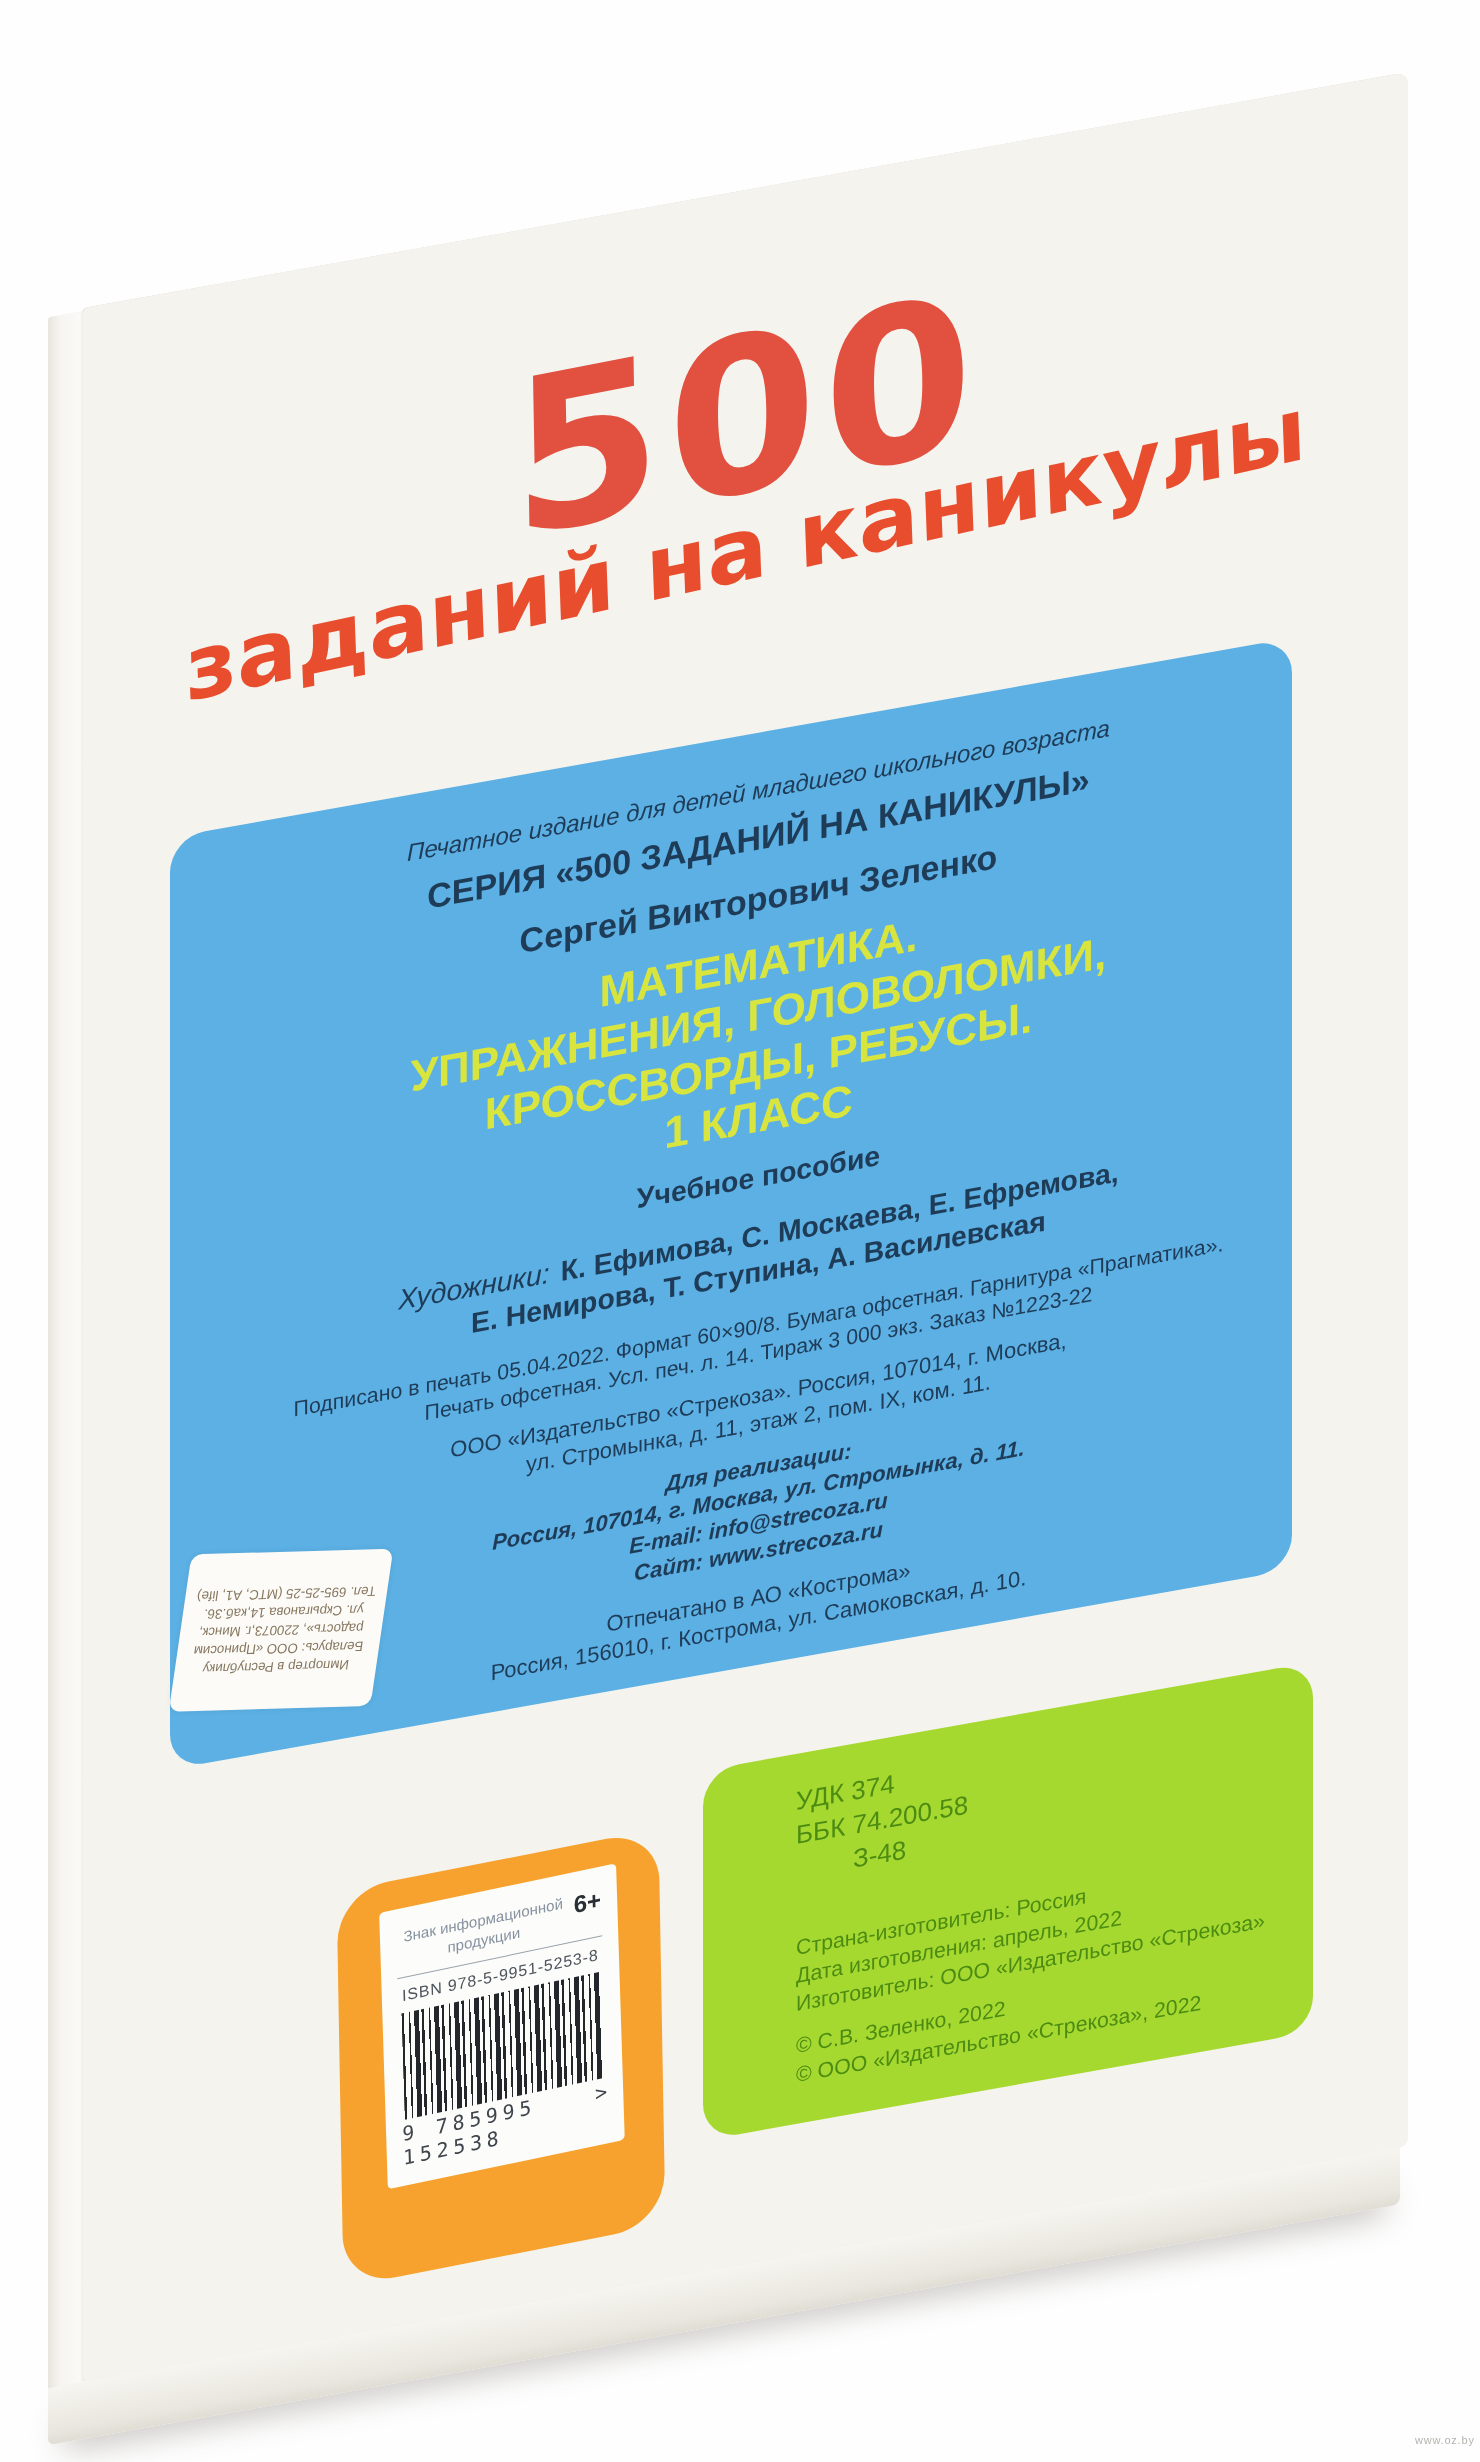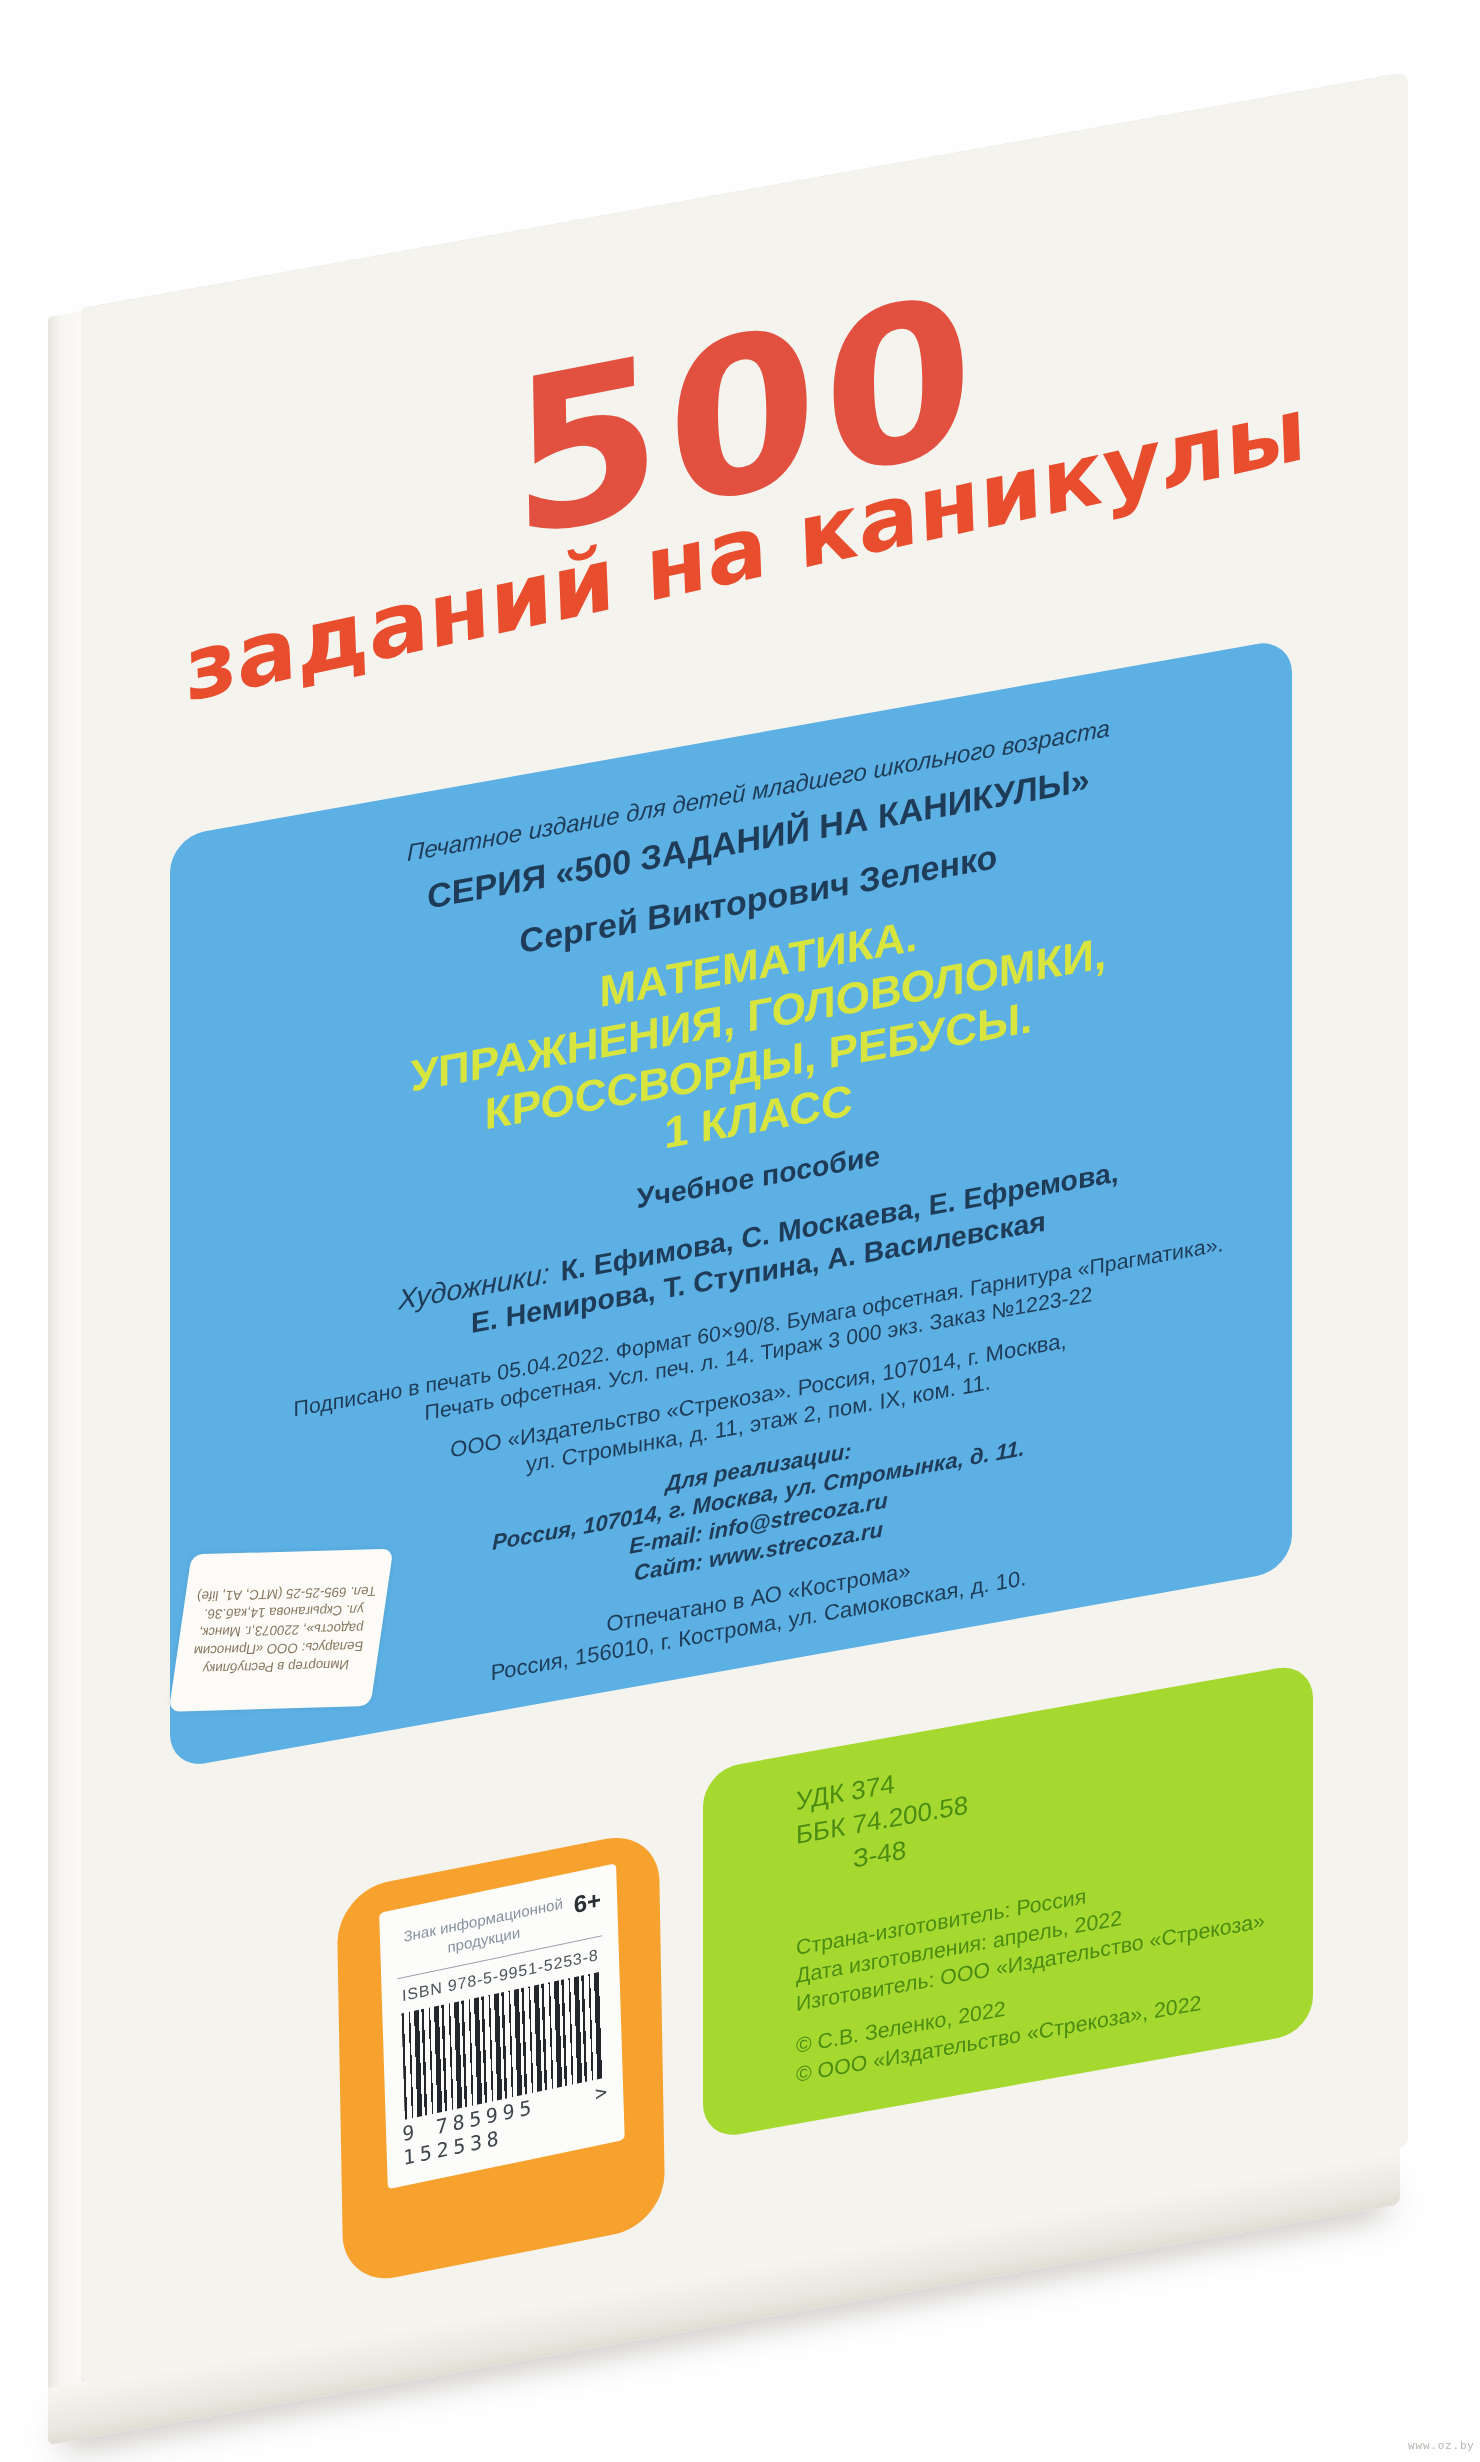--- a/index.html
+++ b/index.html
@@ -101,22 +101,22 @@
   .green-panel{
     position:absolute;left:620px;top:1573px;width:610px;height:370px;
     background:#a6d930;border-radius:36px;color:#4c8c12;
   }
   .gp-codes{position:absolute;left:93px;top:30px;font-size:26px;line-height:34px;text-align:left;}
   .gp-codes .indent{padding-left:57px;}
   .gp-info{position:absolute;left:93px;top:180px;font-size:21.3px;line-height:28px;text-align:left;}
   .gp-copy{position:absolute;left:93px;top:278px;font-size:21.3px;line-height:29px;text-align:left;}
   
   .watermark{
-    position:absolute;right:6.3px;bottom:10px;
-    font-size:11px;color:#b4b4ae;letter-spacing:0.8px;font-family:Liberation Mono, monospace;
+    position:absolute;right:6.3px;bottom:16px;
+    font-size:11px;color:#b4b4ae;letter-spacing:0.8px;
   }
 </style>
 </head>
 <body>
 
 <div class="stage">
 
   <div class="book">
     <div class="pages-left"></div>
     <div class="pages-bottom"></div>

